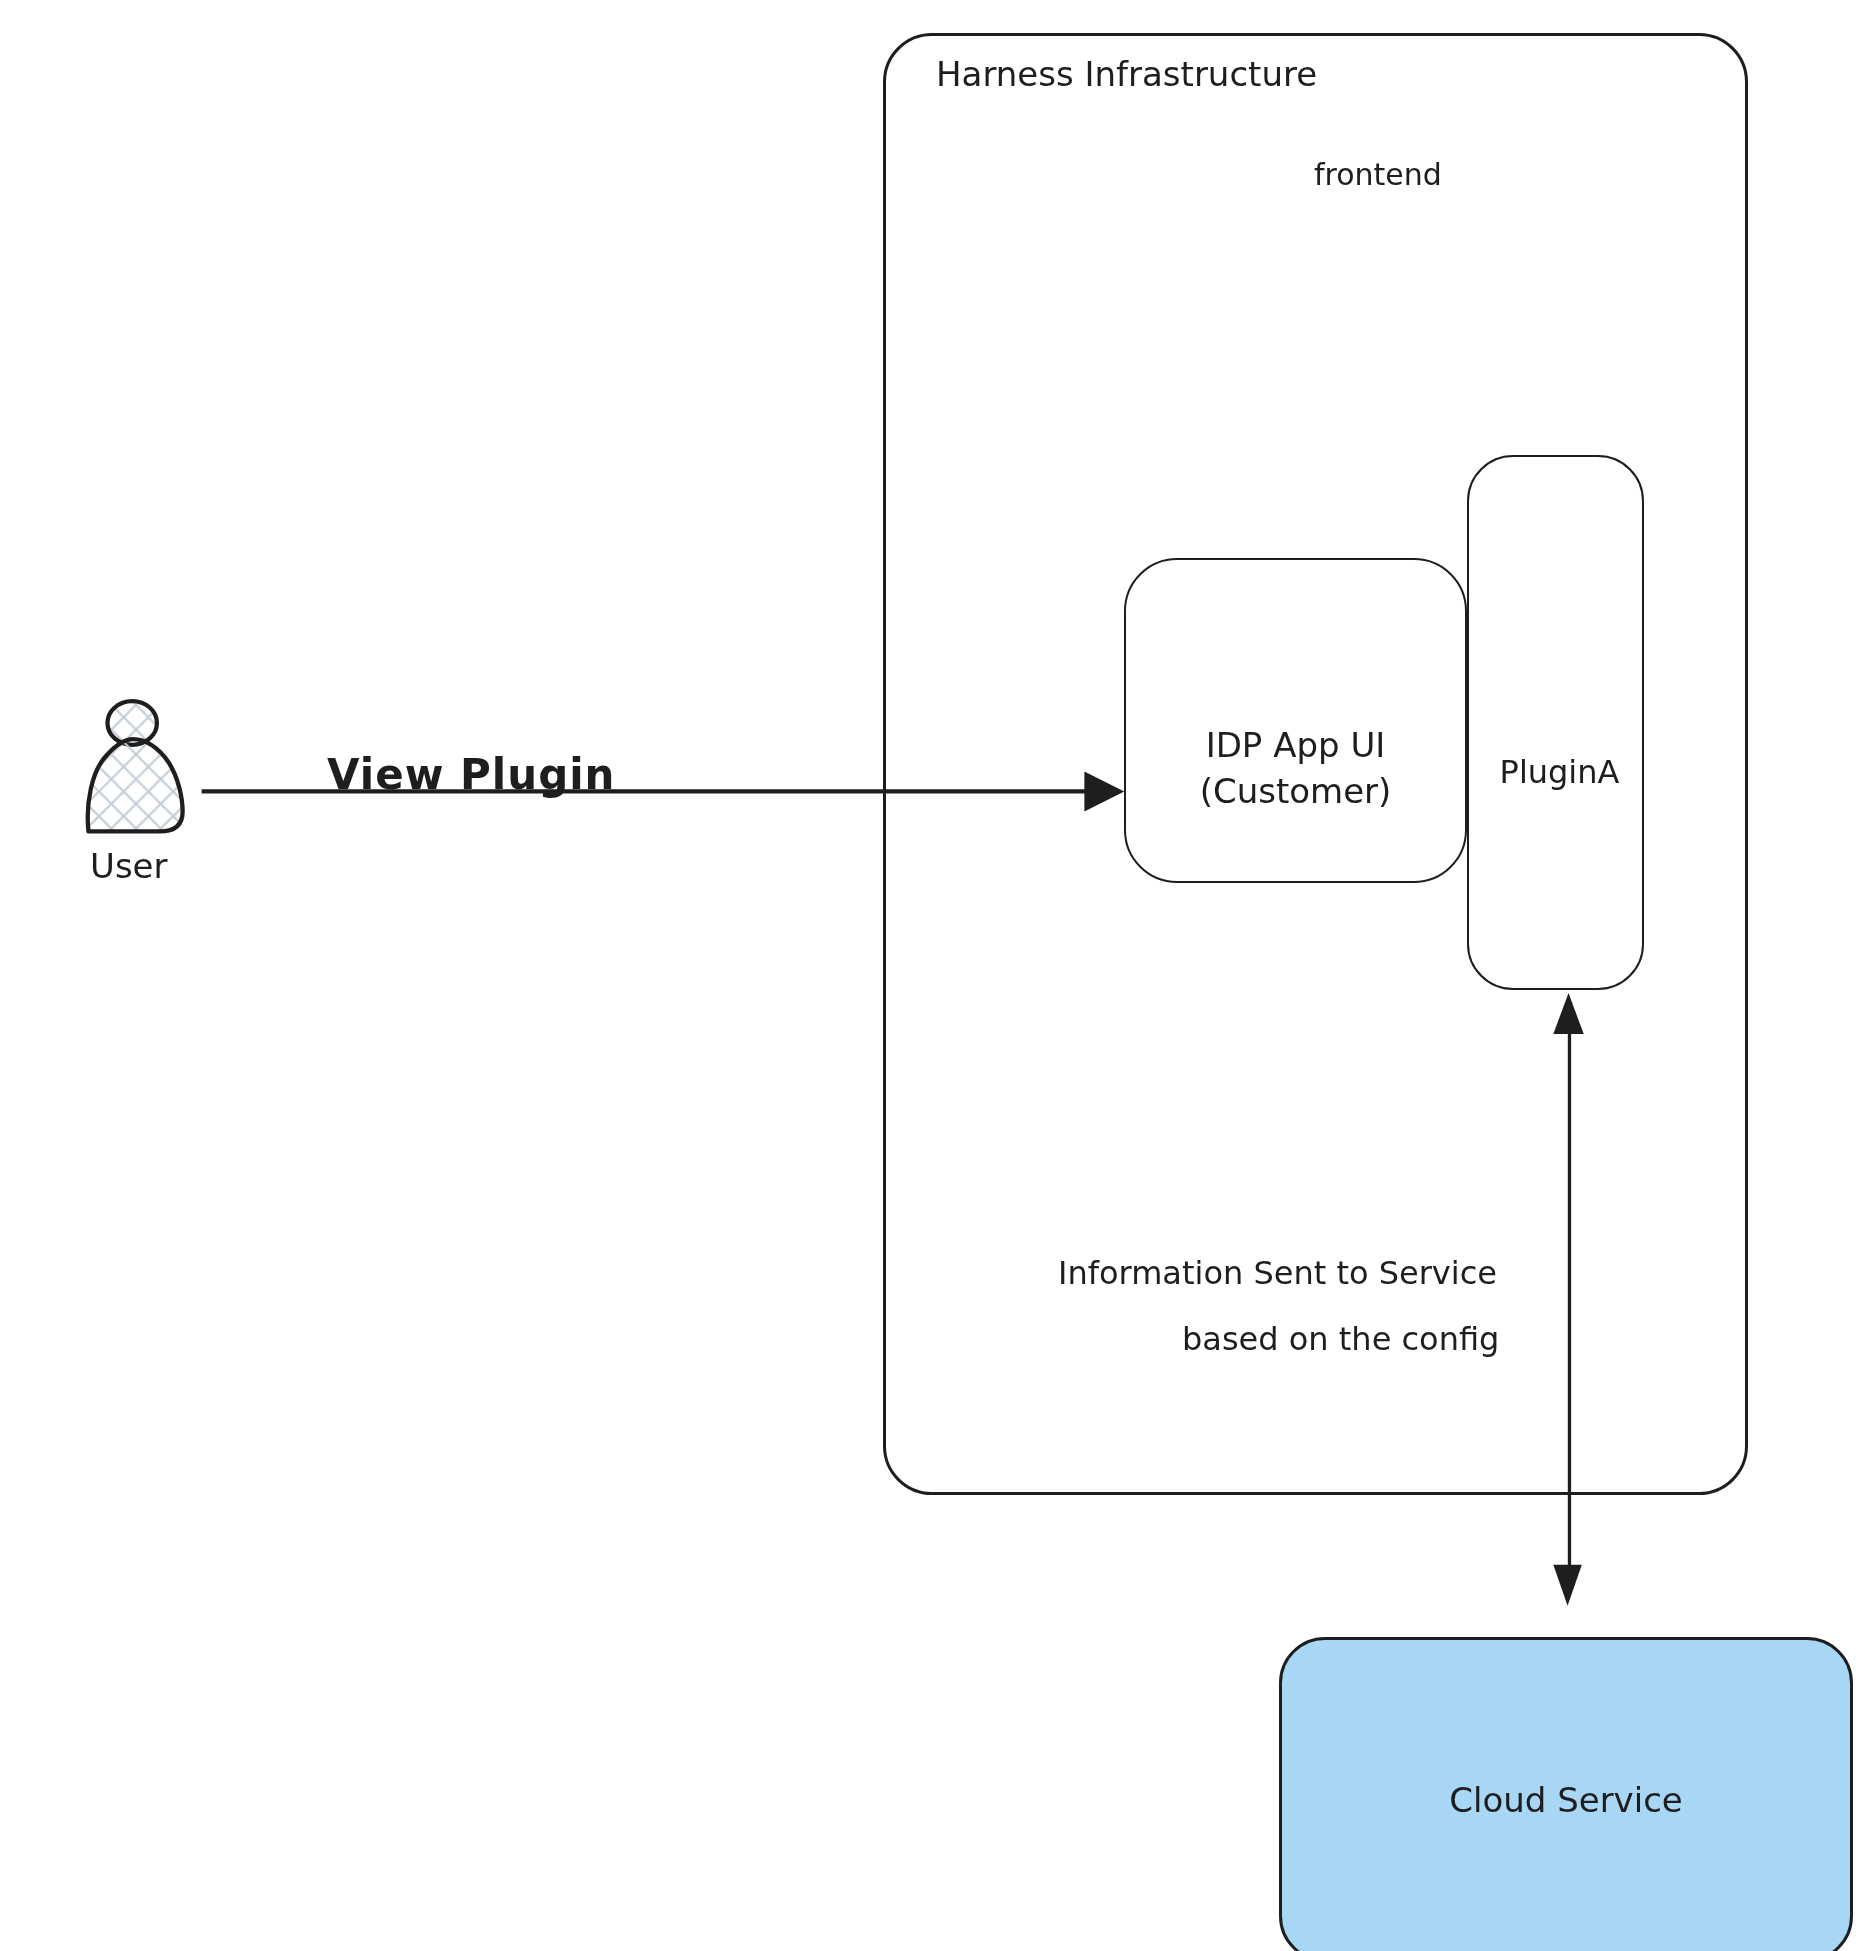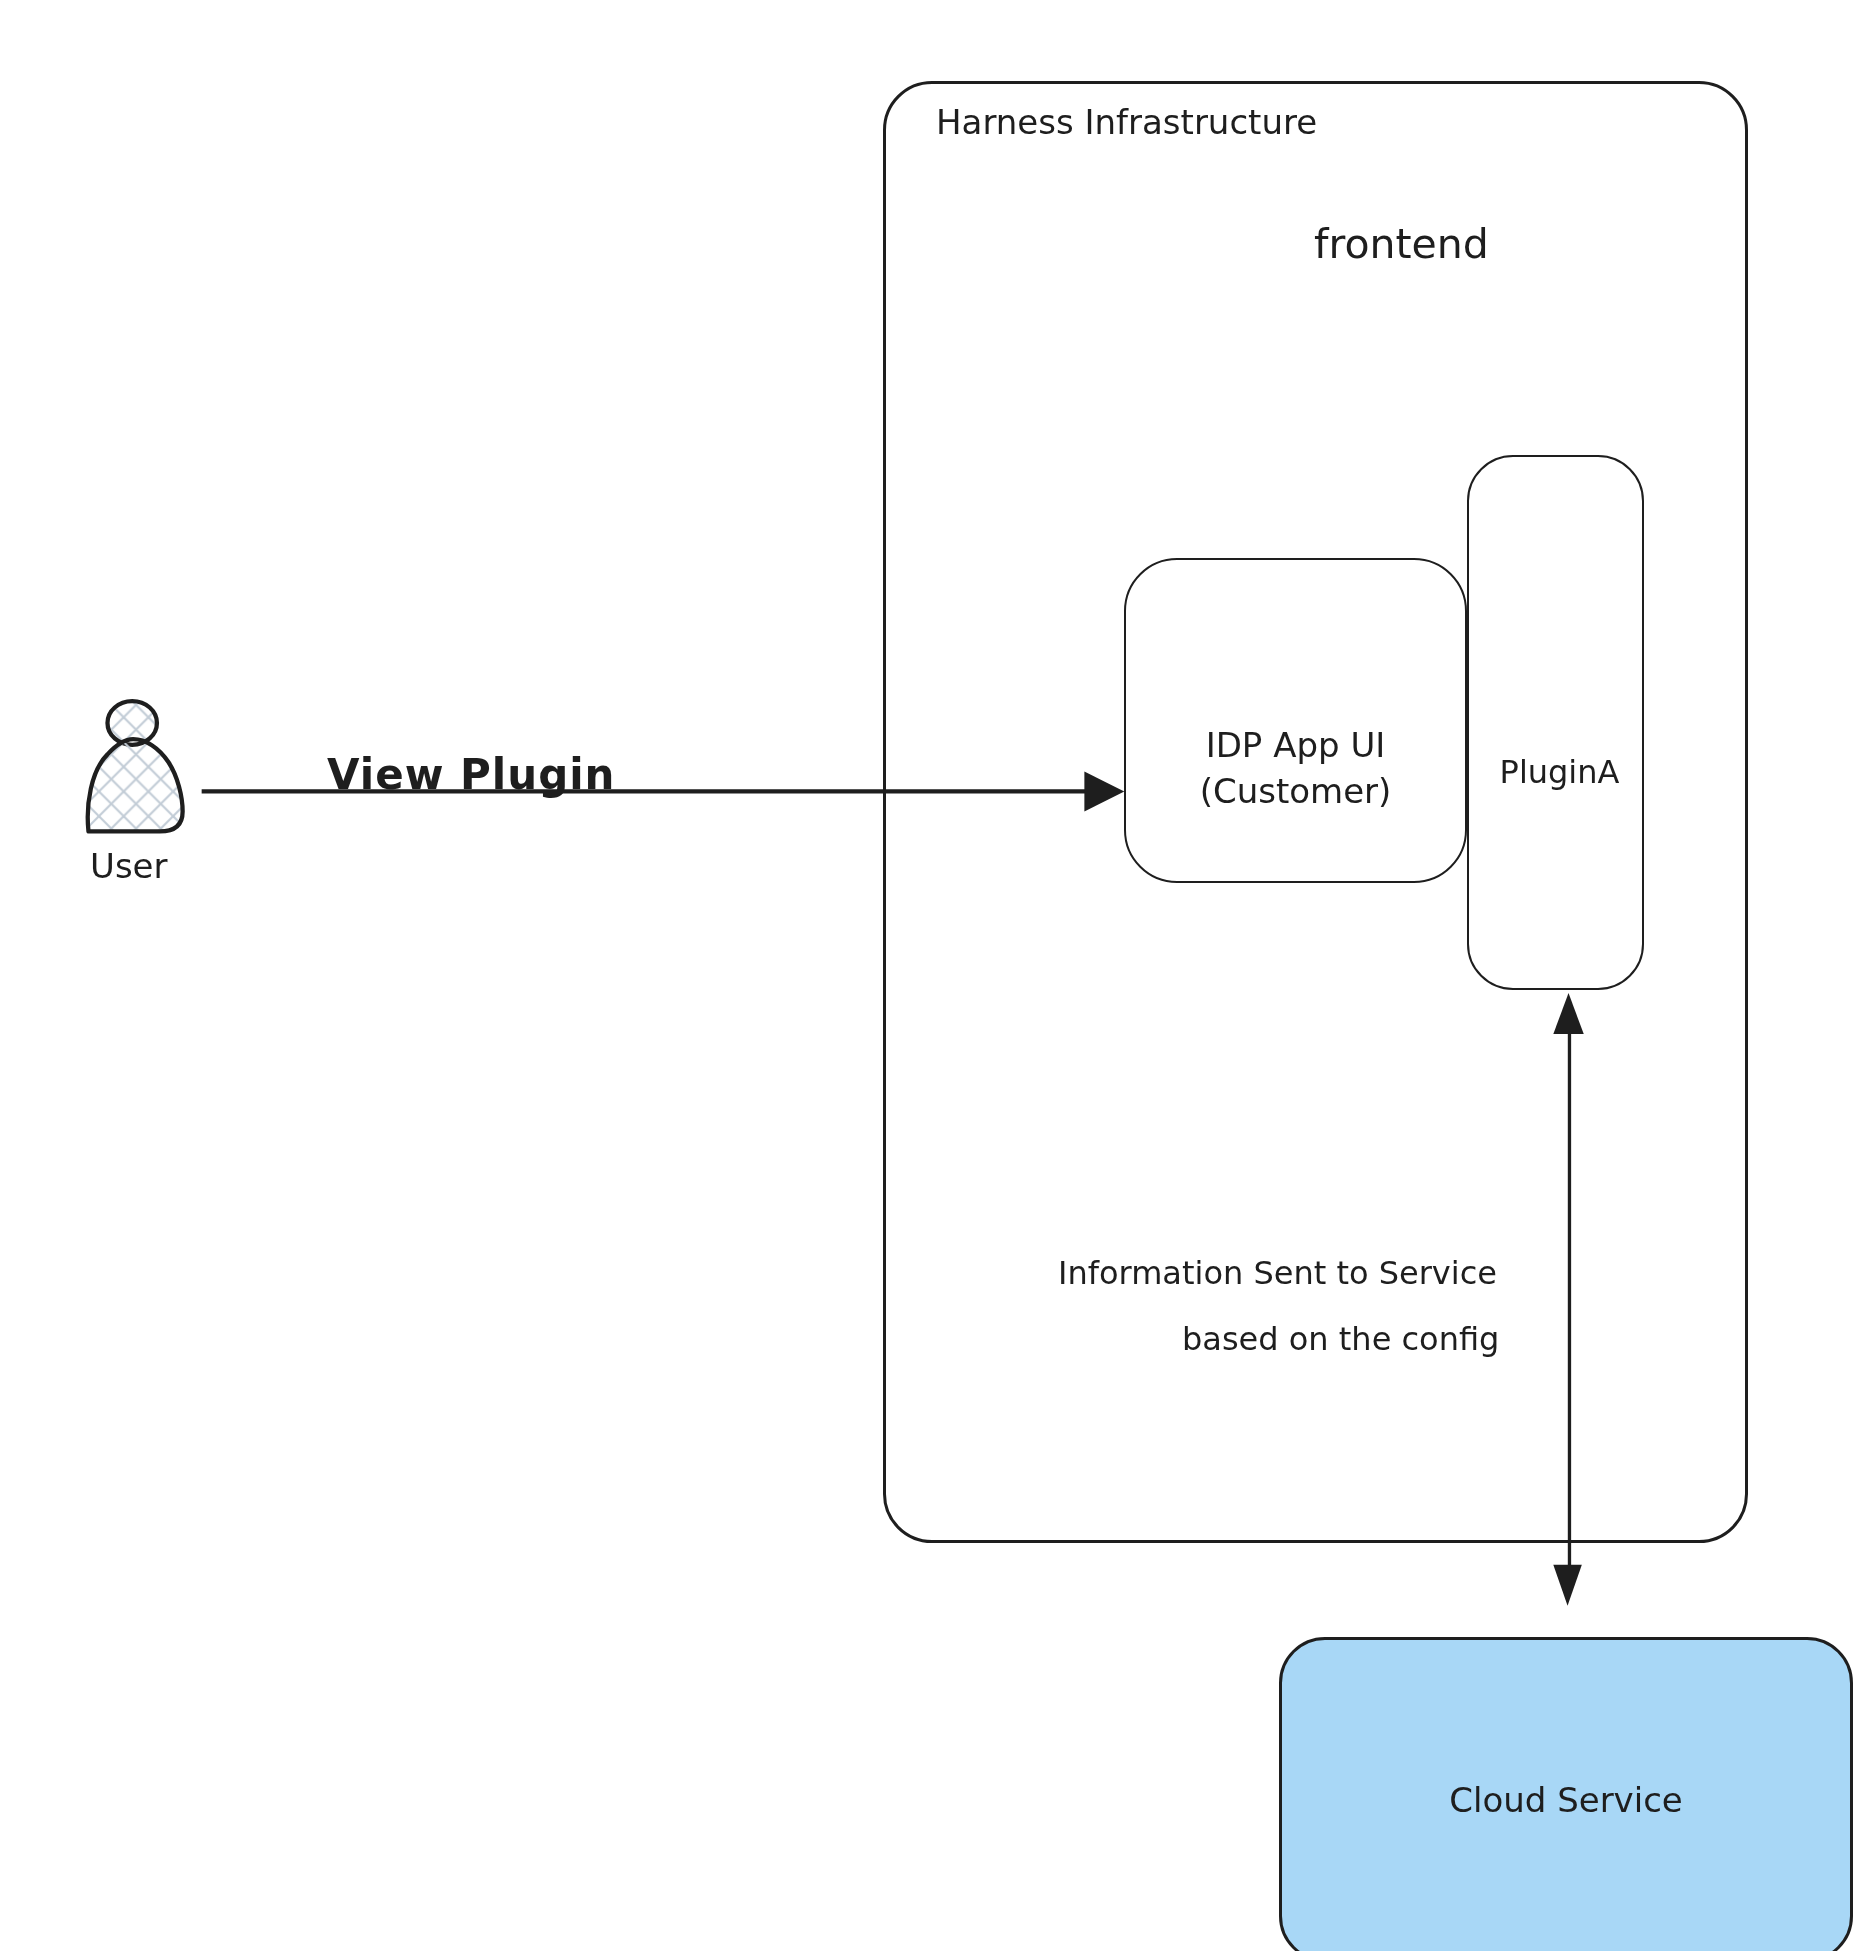--- a/index.html
+++ b/index.html
@@ -14,25 +14,25 @@
     width:1871px;height:1952px;
     background:var(--background);
     font-family:"DejaVu Sans", sans-serif;
     color:var(--stroke);
     overflow:hidden;
   }
   .box{position:absolute;border:3.8px solid var(--stroke);border-radius:49px;background:transparent;box-sizing:border-box;}
   .inner-box{position:absolute;border:2.9px solid var(--stroke);background:#ffffff;box-sizing:border-box;display:flex;align-items:center;justify-content:center;text-align:center;}
   .label{position:absolute;white-space:nowrap;}
   #customer-box{left:19px;top:24px;width:720px;height:1458px;}
-  #harness-box{left:883px;top:33px;width:865px;height:1462px;margin-top:48px;}
+  #harness-box{left:883px;top:33px;width:865px;height:1462px;}
   .box-title{position:absolute;font-size:34px;white-space:nowrap;}
   #customer-title{left:96px;top:34px;}
   #harness-title{left:50px;top:18px;}
-  #frontend-label{left:428px;top:136px;font-size:41px;}
+  #frontend-label{left:428px;top:121px;font-size:30px;}
   #idp-box{left:1124px;top:558px;width:343px;height:325px;border-radius:53px;}
   #idp-text{font-size:34px;line-height:1.35;transform:translateY(48px);}
   #plugina-box{left:1467px;top:455px;width:177px;height:535px;border-radius:46px;}
   #plugina-text{font-size:32px;transform:translateY(49px);margin-left:8px;}
   #cloud-box{left:1279px;top:1637px;width:574px;height:325px;border:3.8px solid var(--stroke);border-radius:46px;background:var(--cloud-fill);position:absolute;box-sizing:border-box;display:flex;align-items:center;justify-content:center;}
   #cloud-text{font-size:34px;}
   #view-plugin-label{left:327px;top:710px;font-size:42px;font-weight:bold;letter-spacing:1px;margin-top:40px;}
   #user-label{left:90px;top:846px;font-size:34px;}
   #info-line1{left:1058px;top:1254px;font-size:32px;}
   #info-line2{left:1182px;top:1320px;font-size:32px;}

